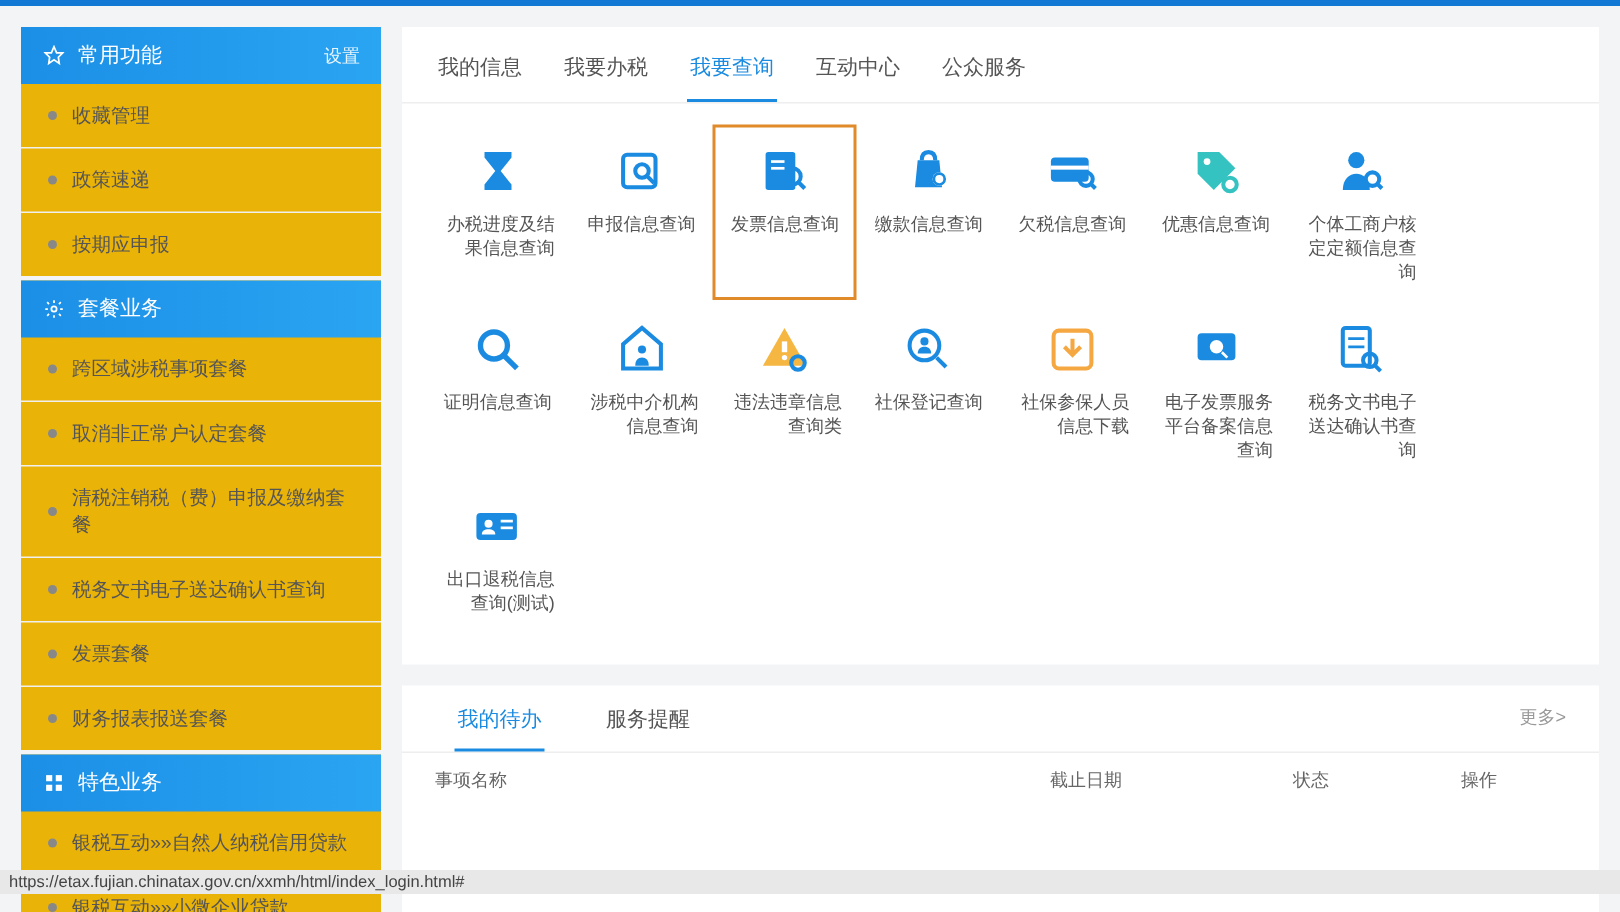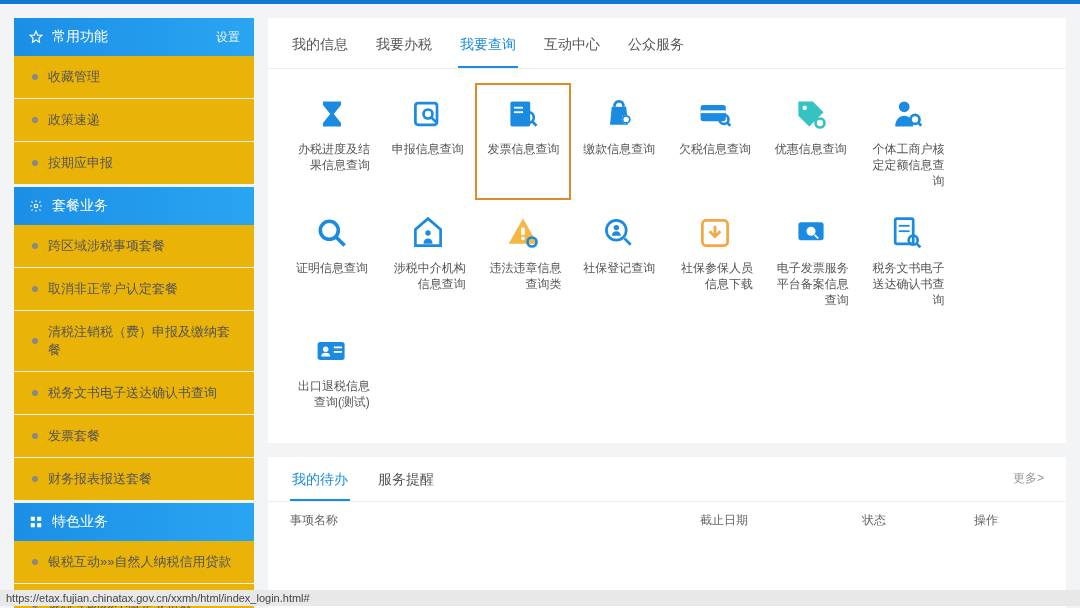--- a/index.html
+++ b/index.html
@@ -143,20 +143,21 @@
       padding: 10px 22px 0 22px;
       border-bottom: 1px solid #eee;
       align-items: center;
     }
     .todo-tab {
       padding: 4px 2px 10px 2px;
       color: #555;
       font-size: 14px;
       cursor: pointer;
       border-bottom: 2px solid transparent;
+      margin-left: 13px;
     }
     .todo-tab.active {
       color: #1a8be0;
       border-bottom-color: #1a8be0;
     }
     .more {
       margin-left: auto;
       color: #999;
       font-size: 12px;
       cursor: pointer;
@@ -174,21 +175,21 @@
     .col-status { width: 100px; text-align: left; }
     .col-action { width: 70px; text-align: left; }
     .todo-empty {
       text-align: center;
       color: #999;
       font-size: 12px;
       padding: 80px 0 90px 0;
     }
     .status-bar {
       position: fixed;
-      bottom: 2px;
+      bottom: 12px;
       left: 0;
       right: 0;
       padding: 2px 6px;
       font-size: 11px;
       color: #444;
       background: #e8e8e8;
     }
   </style>
 </head>
 <body>

